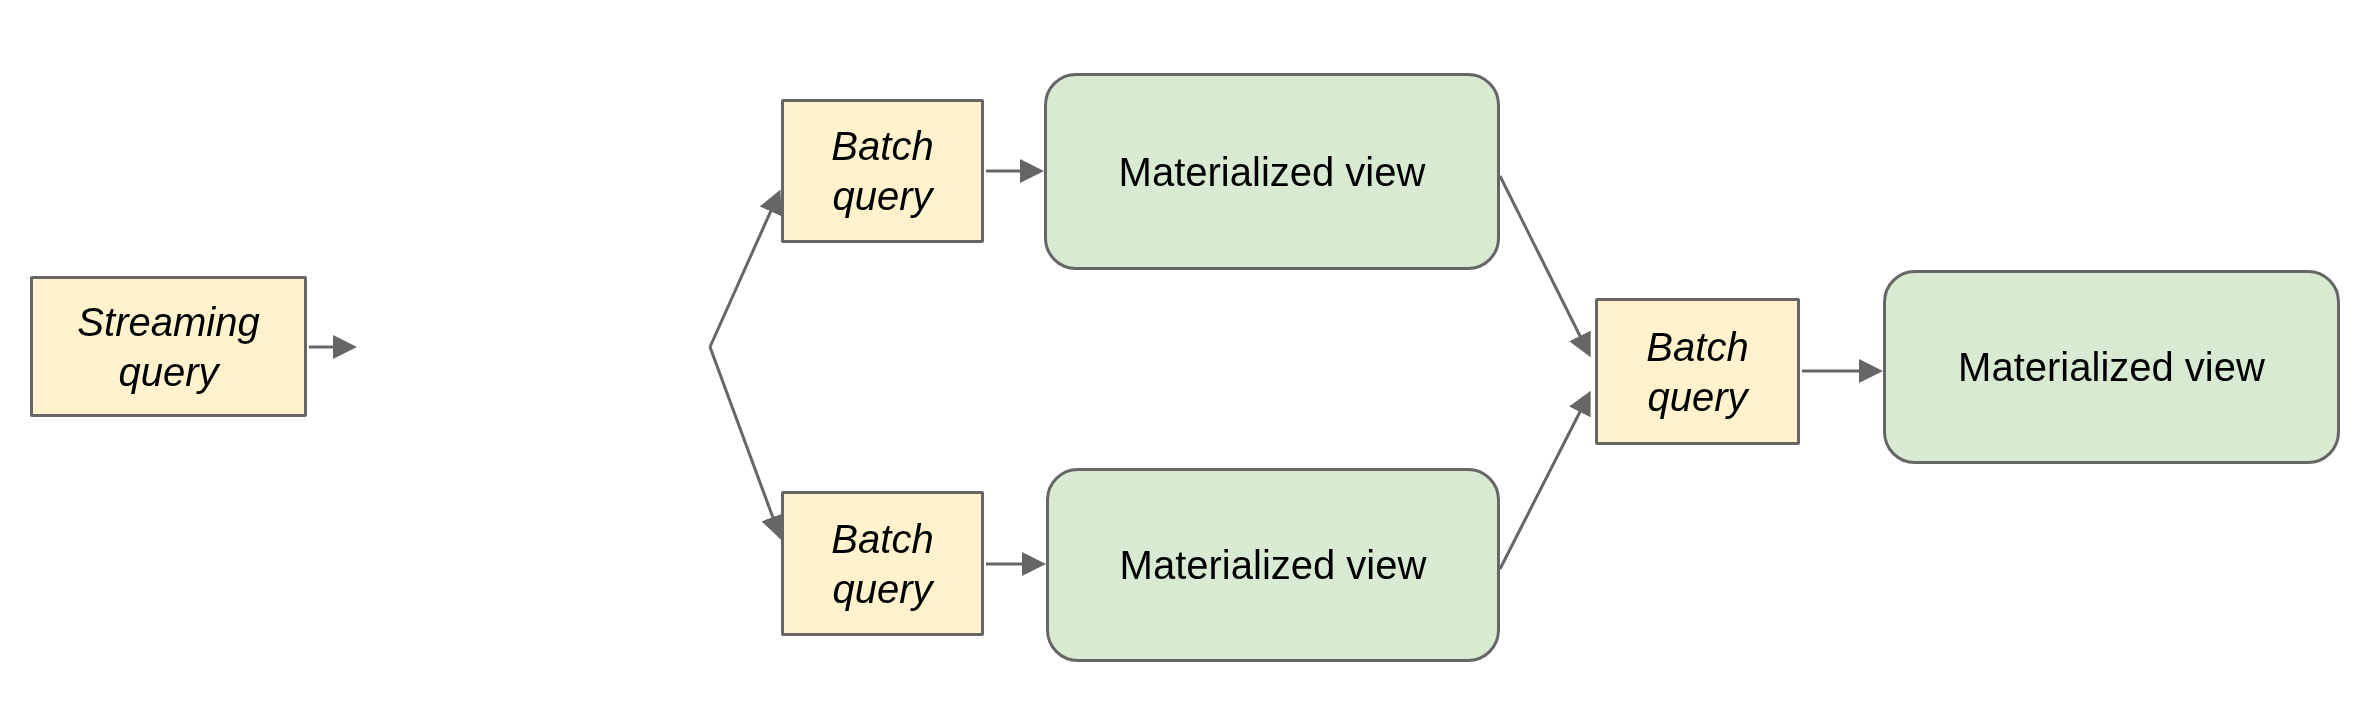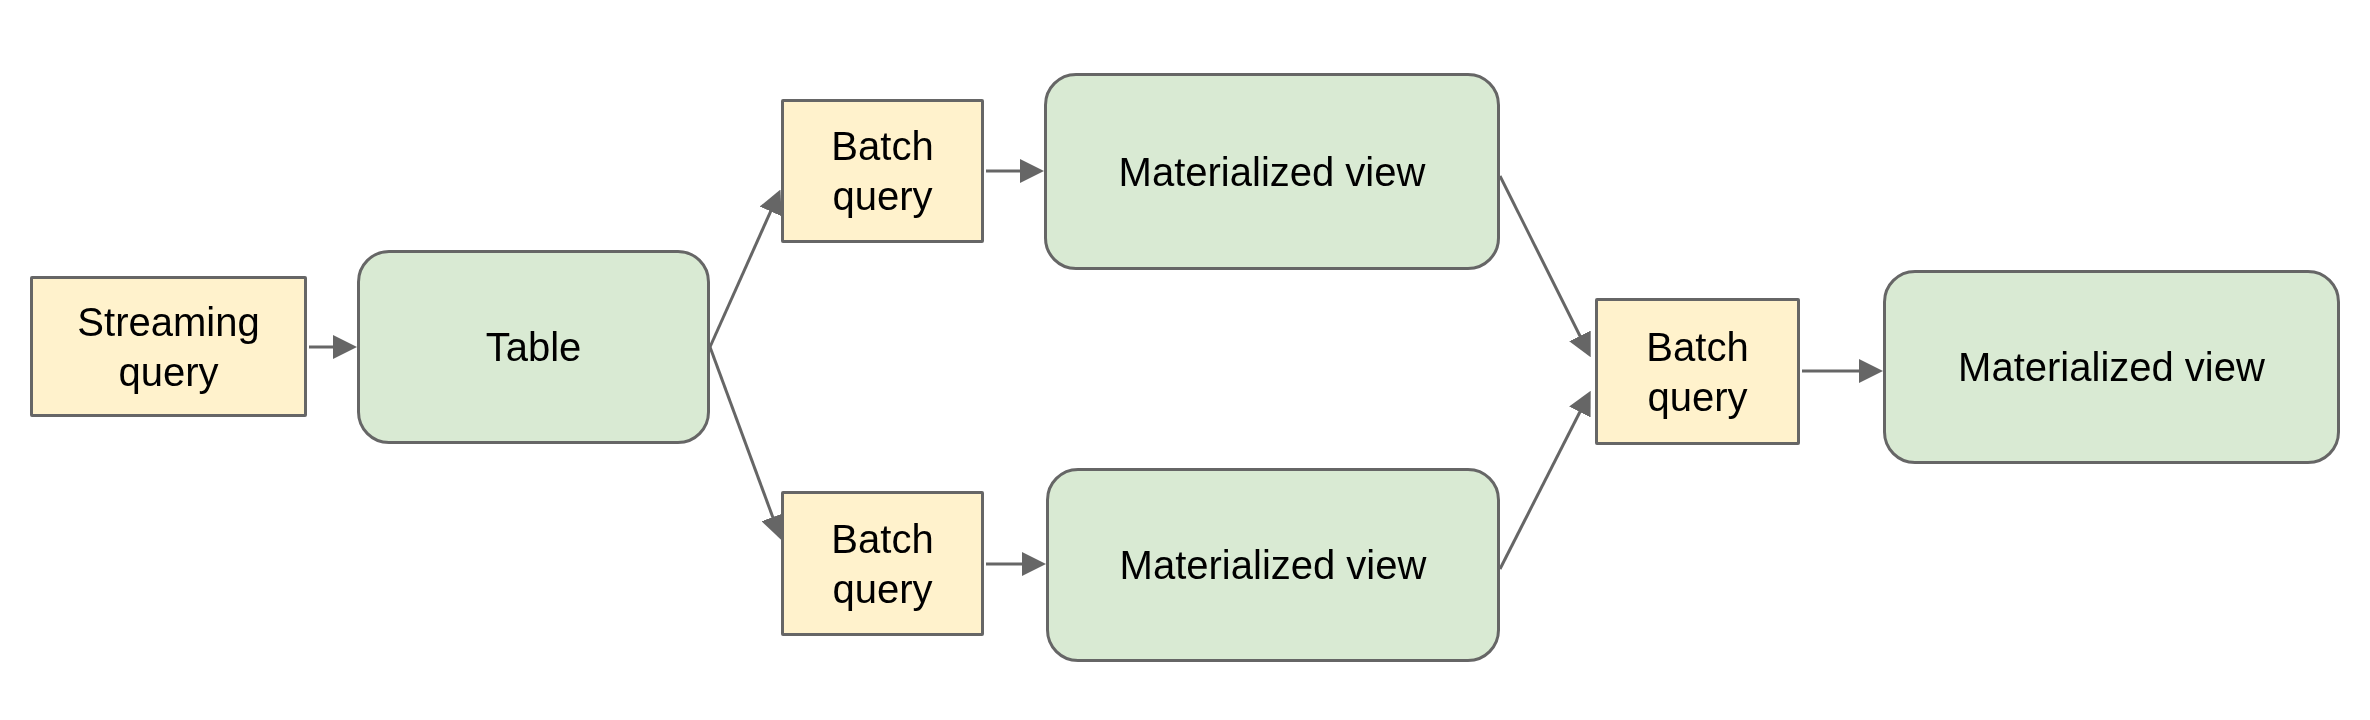--- a/index.html
+++ b/index.html
@@ -43,20 +43,21 @@
     justify-content: center;
     text-align: center;
     color: var(--text);
     font-size: 40px;
     line-height: 1.25;
     padding: 4px 10px;
   }
   .node.yellow {
     background: var(--yellow-fill);
     border-radius: 2px;
+    font-style: italic;
   }
   .node.green {
     background: var(--green-fill);
     border-radius: 32px;
     text-align: center;
   }
   #n-streaming        { left: 30px;   top: 276px; width: 277px; height: 141px; }
   #n-table            { left: 357px;  top: 250px; width: 353px; height: 194px; }
   #n-batch-top        { left: 781px;  top: 99px;  width: 203px; height: 144px; }
   #n-mv-top           { left: 1044px; top: 73px;  width: 456px; height: 197px; }
@@ -83,23 +84,20 @@
     <line x1="986" y1="564" x2="1040" y2="564" marker-end="url(#arrowhead)"></line>
     <line x1="1500" y1="176" x2="1588" y2="352" marker-end="url(#arrowhead)"></line>
     <line x1="1500" y1="569" x2="1588" y2="396" marker-end="url(#arrowhead)"></line>
     <line x1="1802" y1="371" x2="1877" y2="371" marker-end="url(#arrowhead)"></line>
   </svg>
 
   <div class="node yellow" id="n-streaming">
     <span>Streaming query</span>
   </div>
 
-  <div class="node green" id="n-table">
-    <span>Table</span>
-  </div>
 
   <div class="node yellow" id="n-batch-top">
     <span>Batch query</span>
   </div>
 
   <div class="node green" id="n-mv-top">
     <span>Materialized view</span>
   </div>
 
   <div class="node yellow" id="n-batch-bottom">

